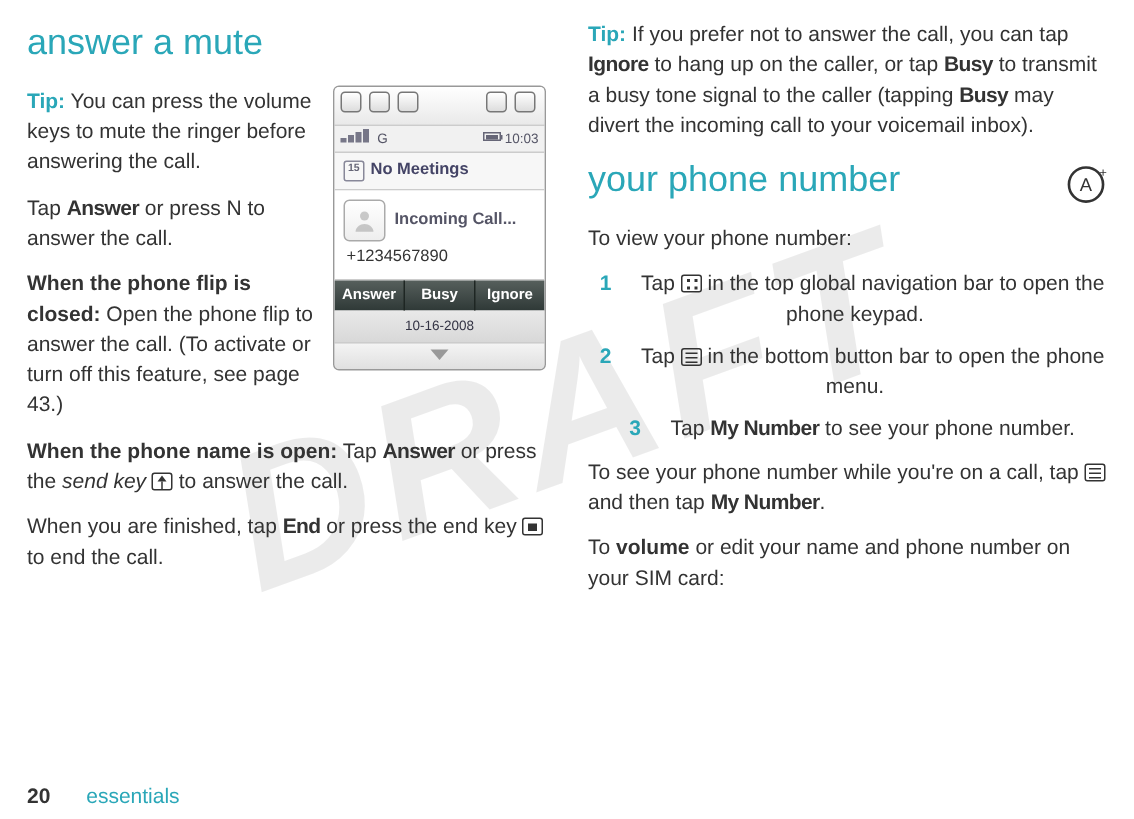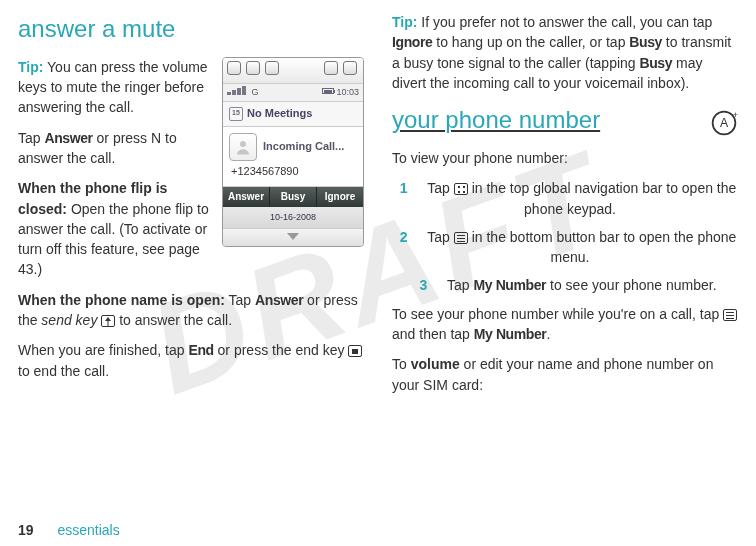--- a/index.html
+++ b/index.html
@@ -94,21 +94,20 @@
     width:1px; height:5px; background:#333; transform:translateX(-50%);
   }
   .btn-icon.square::before {
     content:""; position:absolute; left:3px; top:3px; width:6px; height:5px;
     background:#333;
   }
   .right-col-header {
     display: flex;
     align-items: center;
     justify-content: space-between;
-    text-decoration: underline;
   }
   .abc-icon svg { width: 28px; height: 28px; }
   
   .phone-wrap {
     float: right;
     width: 142px;
     margin: 0 0 8px 10px;
   }
   .phone {
     border: 1px solid #999;
@@ -294,15 +293,15 @@
     </p>
 
     <p>
       <span>To </span><span class="bold">volume</span><span> or edit your name and phone number on your SIM card:</span>
     </p>
   </div>
 
 </div>
 
 <div class="footer">
-  <span class="pg">19</span>
+  <span class="pg">20</span>
   <span class="sec">essentials</span>
 </div>
 
 </body></html>

